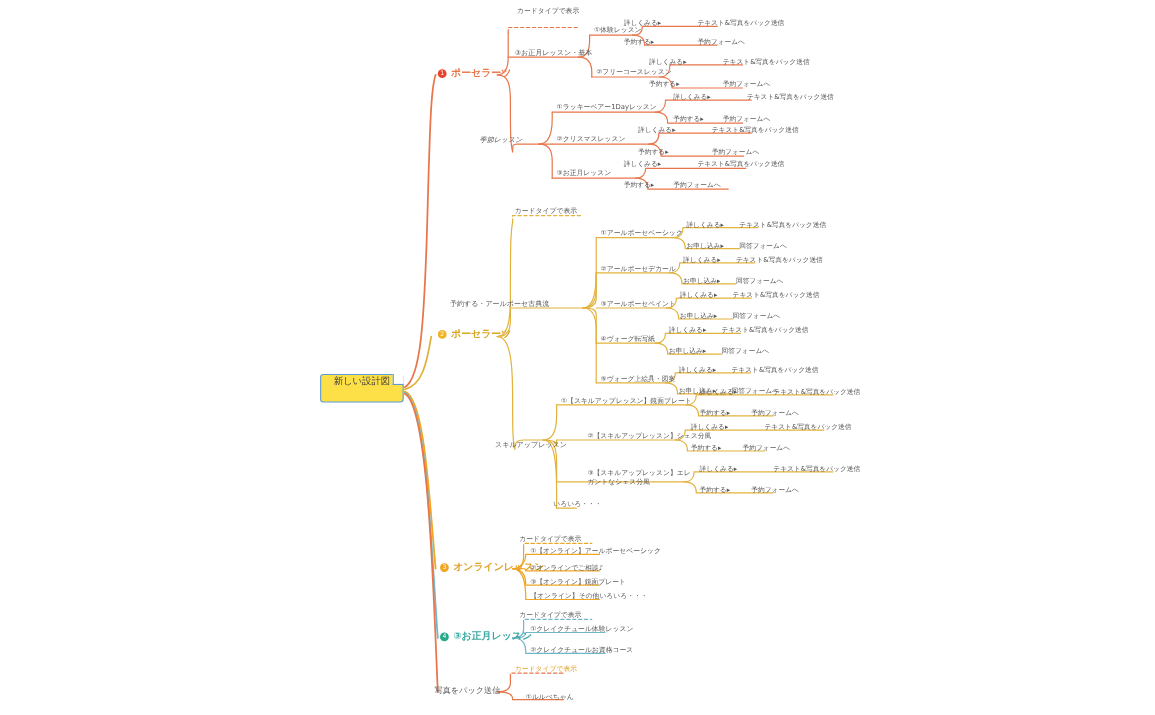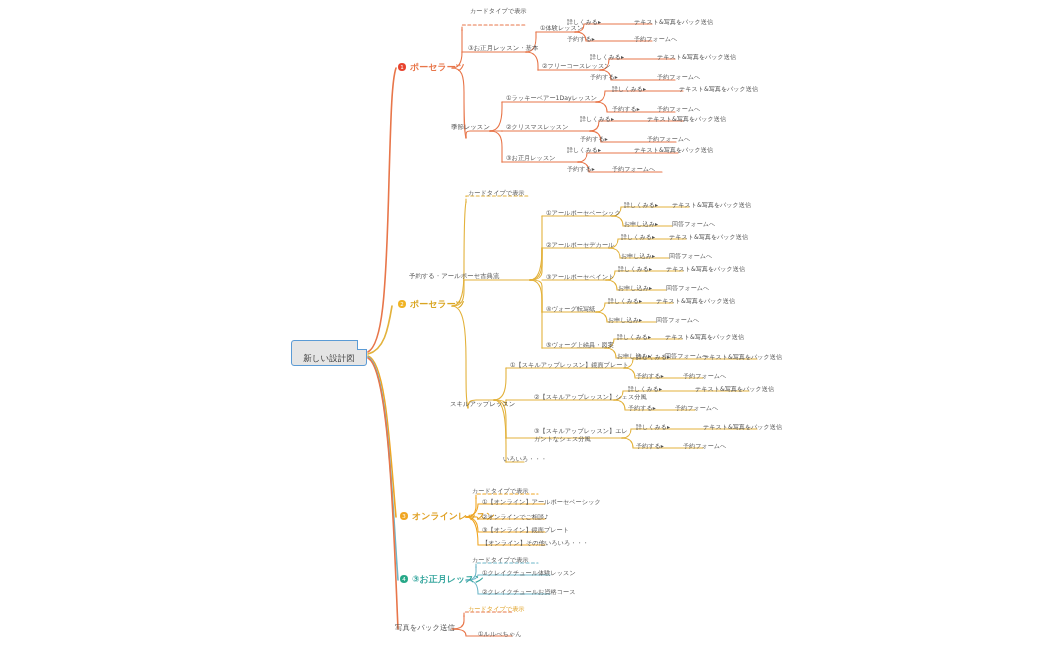--- a/index.html
+++ b/index.html
@@ -19,22 +19,22 @@
   .c-teal{color:#3aa8a0;}
   .c-grey{color:#555;}
   .badge{display:inline-block;width:8px;height:8px;border-radius:50%;
          color:#fff;font-size:5.5px;line-height:8px;text-align:center;
          margin-right:4px;vertical-align:1px;font-weight:normal;}
   .b-red{background:#e8432e;}
   .b-yellow{background:#f0b323;}
   .b-amber{background:#f0a623;}
   .b-teal{background:#27a888;}
   #root{position:absolute;left:291px;top:340px;width:76px;height:26px;
-        border:1.6px solid #5b9bd5;border-radius:3px;background:#e5e5e5;
-        box-sizing:border-box;display:flex;align-items:flex-end;
+        border:1.6px solid #5b9bd5;border-radius:3px;background:#fde047;
+        box-sizing:border-box;display:flex;align-items:flex-start;
         justify-content:center;font-size:8.5px;color:#3a3a3a;}
   #root .foldmark{position:absolute;right:-1px;top:-1px;width:9px;height:9px;
         background:#fff;border-left:1.4px solid #5b9bd5;
         border-bottom:1.4px solid #5b9bd5;}
 </style>
 </head>
 <body>
 
 <svg id="canvas" viewBox="0 0 1050 650" xmlns="http://www.w3.org/2000/svg">
   <g fill="none" stroke-width="1.1" stroke-linecap="round">
@@ -164,21 +164,21 @@
 <div class="node leaf c-grey" style="left:634px;top:18px;">テキスト&amp;写真をパック送信</div>
 <div class="node leaf c-grey" style="left:567px;top:35px;">予約する▸</div>
 <div class="node leaf c-grey" style="left:634px;top:35px;">予約フォームへ</div>
 
 <div class="node lv3 c-grey" style="left:542px;top:62px;">②フリーコースレッスン</div>
 <div class="node leaf c-grey" style="left:590px;top:53px;">詳しくみる▸</div>
 <div class="node leaf c-grey" style="left:657px;top:53px;">テキスト&amp;写真をパック送信</div>
 <div class="node leaf c-grey" style="left:590px;top:73px;">予約する▸</div>
 <div class="node leaf c-grey" style="left:657px;top:73px;">予約フォームへ</div>
 
-<div class="node lv2 c-grey" style="left:451px;top:123px;">季節レッスン</div>
+<div class="node lv2 c-grey" style="left:436px;top:123px;font-style:italic;">季節レッスン</div>
 <div class="node lv3 c-grey" style="left:506px;top:94px;">①ラッキーベアー1Dayレッスン</div>
 <div class="node leaf c-grey" style="left:612px;top:85px;">詳しくみる▸</div>
 <div class="node leaf c-grey" style="left:679px;top:85px;">テキスト&amp;写真をパック送信</div>
 <div class="node leaf c-grey" style="left:612px;top:105px;">予約する▸</div>
 <div class="node leaf c-grey" style="left:657px;top:105px;">予約フォームへ</div>
 
 <div class="node lv3 c-grey" style="left:506px;top:123px;">②クリスマスレッスン</div>
 <div class="node leaf c-grey" style="left:580px;top:115px;">詳しくみる▸</div>
 <div class="node leaf c-grey" style="left:647px;top:115px;">テキスト&amp;写真をパック送信</div>
 <div class="node leaf c-grey" style="left:580px;top:135px;">予約する▸</div>

